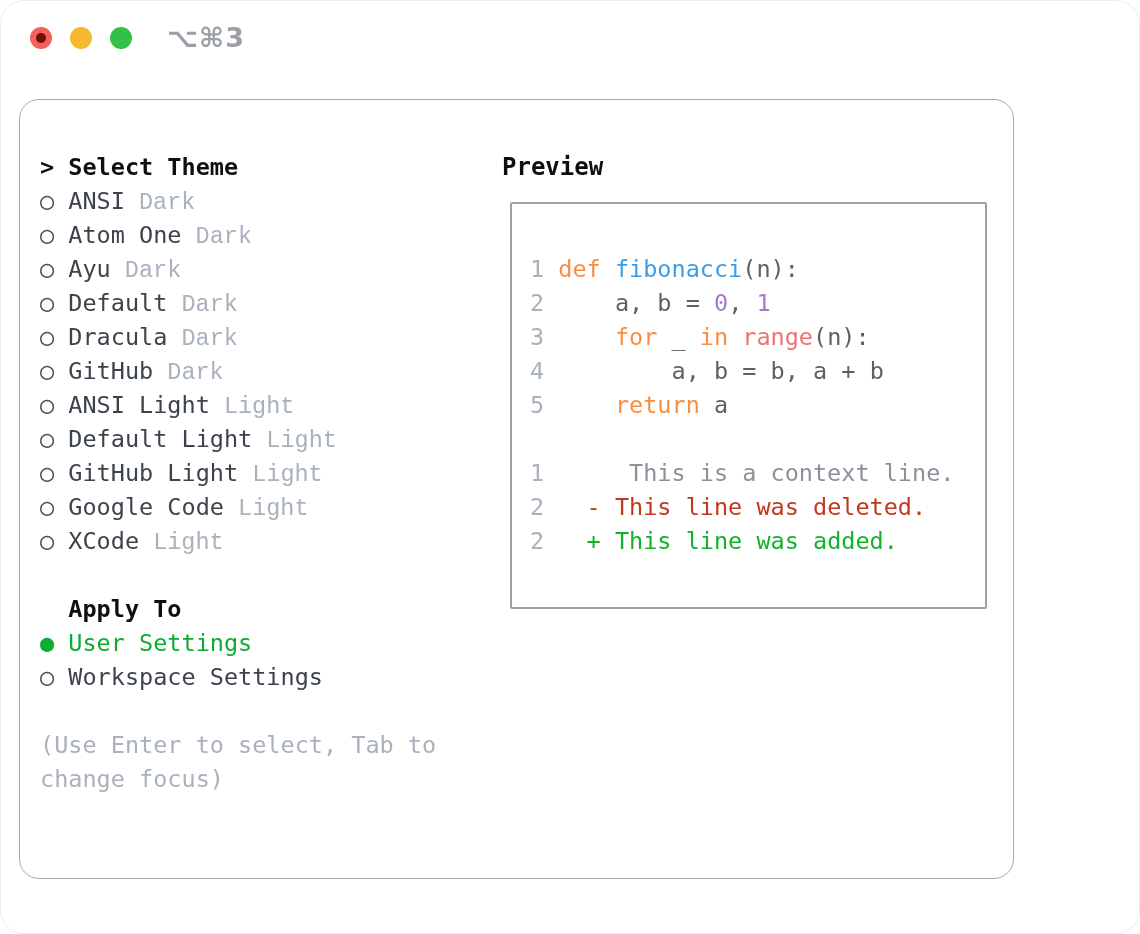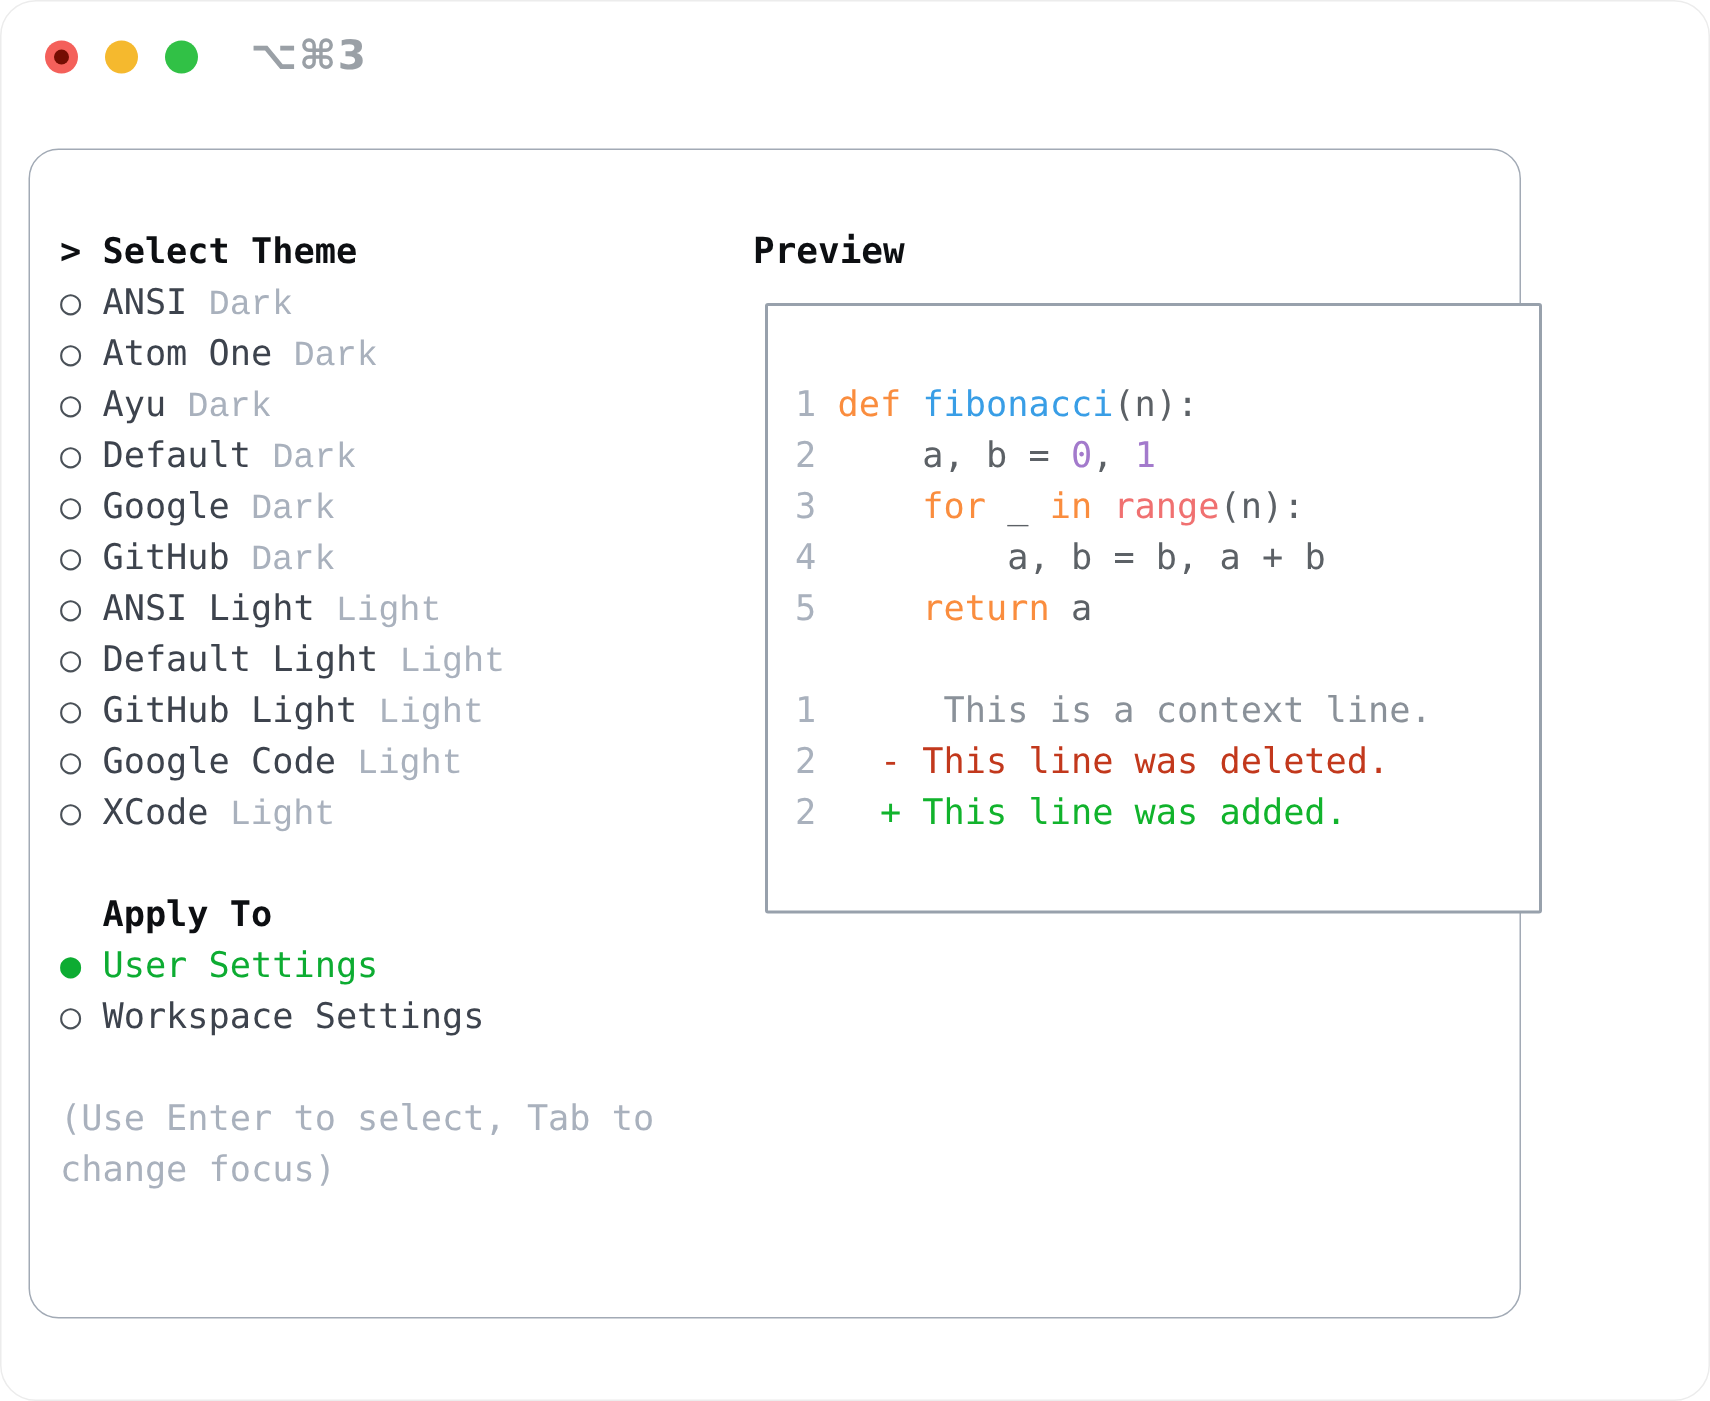--- a/index.html
+++ b/index.html
@@ -30,21 +30,21 @@
   .cursor,.h{font-weight:bold;color:var(--heading_black);}
   .item-label{color:var(--text_dark);}
   .item-label.sel{color:var(--accent_green);}
   .circle{color:#4a5158;}
   .circle.sel{color:var(--accent_green);}
   .tag{color:var(--dim_gray);font-family:Liberation Mono, monospace;}
   .dim{color:var(--dim_gray);}
   
   .preview-title{position:absolute;left:482px;top:50px;height:34px;line-height:34px;font-size:24px;font-weight:bold;color:var(--heading_black);white-space:pre;}
   .preview-box{
-    position:absolute;left:490px;top:102px;width:518px;height:407px;box-sizing:border-box;
+    position:absolute;left:490px;top:102px;width:477px;height:407px;box-sizing:border-box;
     border:2px solid var(--box_border);border-radius:2px;background:#ffffff;
   }
   .code{position:absolute;left:18px;top:48px;font-size:23.5px;}
   .code-line{height:34px;line-height:34px;white-space:pre;}
   .s-dim{color:var(--dim_gray);}
   .s-plain{color:var(--code_text);}
   .s-var{color:var(--code_text);}
   .s-kw{color:var(--keyword_orange);}
   .s-fn{color:var(--function_blue);}
   .s-num{color:var(--number_purple);}
@@ -65,21 +65,21 @@
   <div class="traffic green"></div>
   <div class="shortcut">⌥⌘3</div>
 
   <div class="panel">
     <div class="menu">
         <div class="row"><span class="cursor">&gt; </span><span class="h">Select Theme</span></div>
         <div class="row"><span class="circle">○ </span><span class="item-label">ANSI</span><span class="tag"> Dark</span></div>
         <div class="row"><span class="circle">○ </span><span class="item-label">Atom One</span><span class="tag"> Dark</span></div>
         <div class="row"><span class="circle">○ </span><span class="item-label">Ayu</span><span class="tag"> Dark</span></div>
         <div class="row"><span class="circle">○ </span><span class="item-label">Default</span><span class="tag"> Dark</span></div>
-        <div class="row"><span class="circle">○ </span><span class="item-label">Google</span><span class="tag"> Dark</span></div>
+        <div class="row"><span class="circle">○ </span><span class="item-label">Dracula</span><span class="tag"> Dark</span></div>
         <div class="row"><span class="circle">○ </span><span class="item-label">GitHub</span><span class="tag"> Dark</span></div>
         <div class="row"><span class="circle">○ </span><span class="item-label">ANSI Light</span><span class="tag"> Light</span></div>
         <div class="row"><span class="circle">○ </span><span class="item-label">Default Light</span><span class="tag"> Light</span></div>
         <div class="row"><span class="circle">○ </span><span class="item-label">GitHub Light</span><span class="tag"> Light</span></div>
         <div class="row"><span class="circle">○ </span><span class="item-label">Google Code</span><span class="tag"> Light</span></div>
         <div class="row"><span class="circle">○ </span><span class="item-label">XCode</span><span class="tag"> Light</span></div>
         <div class="row"></div>
         <div class="row"><span>  </span><span class="h">Apply To</span></div>
         <div class="row"><span class="circle sel">● </span><span class="item-label sel">User Settings</span></div>
         <div class="row"><span class="circle">○ </span><span class="item-label">Workspace Settings</span></div>

